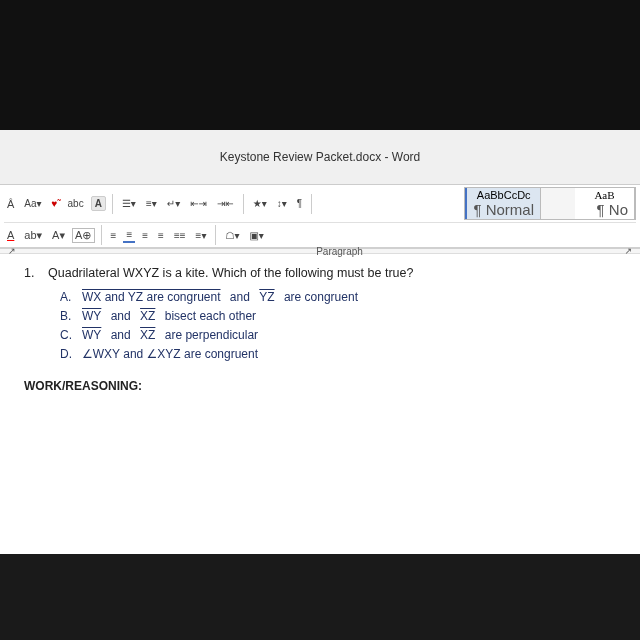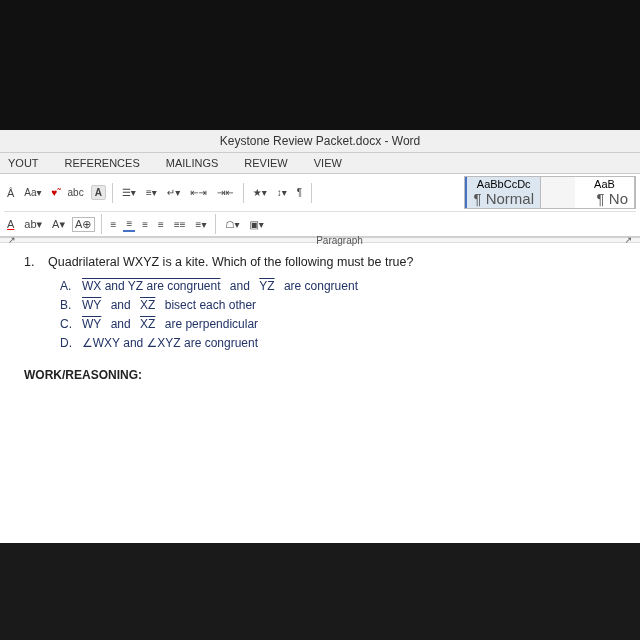--- a/index.html
+++ b/index.html
@@ -15,21 +15,21 @@
       height: 130px;
       background: #111;
     }
     .app-window {
       width: 100%;
       background: #f0f0f0;
     }
     .title-bar {
       background: #f0f0f0;
       text-align: center;
-      padding: 4px 0;
+      padding: 20px 0;
       font-size: 12px;
       color: #333;
       border-bottom: 1px solid #ccc;
     }
     .menu-bar {
       background: #f0f0f0;
       padding: 2px 0;
       display: flex;
       align-items: center;
       gap: 18px;
@@ -170,27 +170,20 @@
 <body>
 
 <div class="top-black"></div>
 
 <div class="app-window">
 
   <div class="title-bar">
     <span>Keystone Review Packet.docx - Word</span>
   </div>
 
-  <div class="menu-bar">
-    <span class="menu-item">YOUT</span>
-    <span class="menu-item">REFERENCES</span>
-    <span class="menu-item">MAILINGS</span>
-    <span class="menu-item">REVIEW</span>
-    <span class="menu-item">VIEW</span>
-  </div>
 
   <div class="ribbon">
 
     <div class="ribbon-row1">
       <span class="ribbon-icon" style="font-size:11px;">Â</span>
       <span class="ribbon-icon">Aa▾</span>
       <span class="ribbon-icon" style="color:#c00;">♥̃</span>
       <span class="ribbon-icon" style="font-size:10px;">abc</span>
       <span class="ribbon-icon btn" style="font-weight:bold;background:#e8e8e8;">A</span>
       <div class="ribbon-separator"></div>
@@ -204,21 +197,21 @@
       <span class="ribbon-icon">↕▾</span>
       <span class="ribbon-icon">¶</span>
       <div class="ribbon-separator"></div>
 
       <div class="styles-panel">
         <div class="style-box active">
           <div style="font-size:11px;">AaBbCcDc</div>
           <div class="style-label">¶ Normal</div>
         </div>
         <div class="style-box">
-          <div style="font-size:11px;">AaB</div>
+          <div style="font-size:11px;font-family:Liberation Serif, serif;">AaB</div>
           <div class="style-label">¶ No</div>
         </div>
       </div>
     </div>
 
     <div class="ribbon-row2">
       <span class="ribbon-icon" style="font-size:11px;text-decoration:underline;text-decoration-color:#f00;">A</span>
       <span class="ribbon-icon" style="font-size:11px;">ab▾</span>
       <span class="ribbon-icon" style="font-size:11px;">A▾</span>
       <span class="ribbon-icon" style="font-size:11px;border:1px solid #bbb;padding:0 2px;">A⊕</span>

